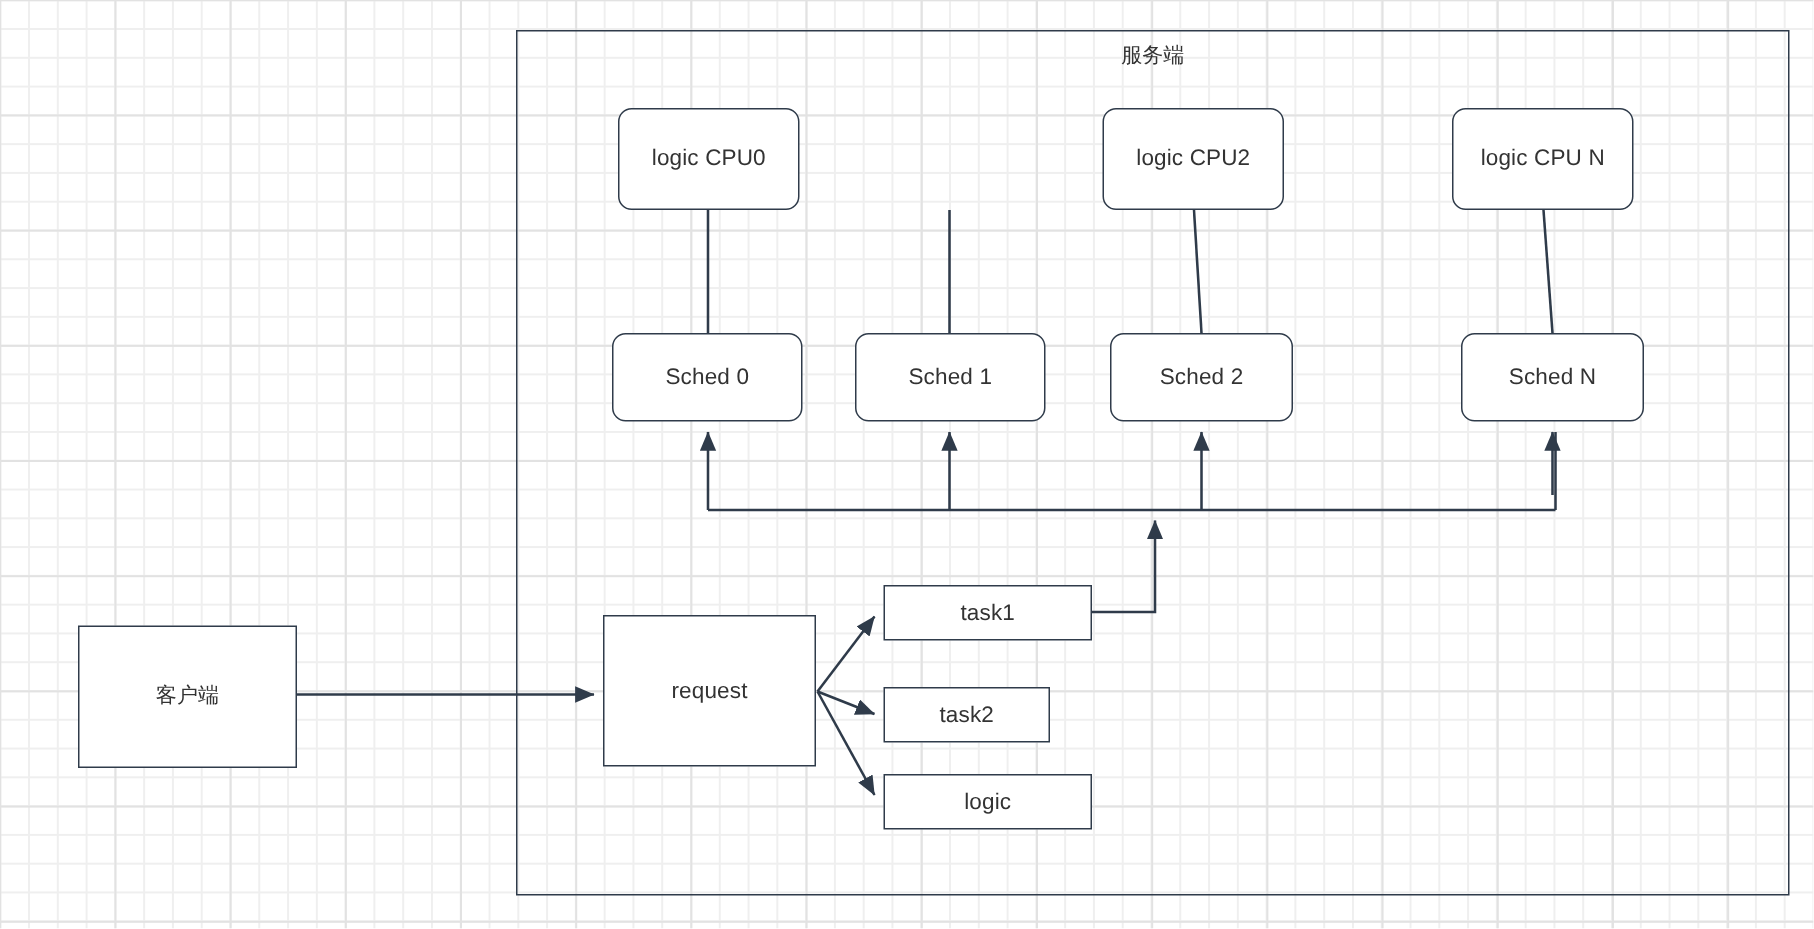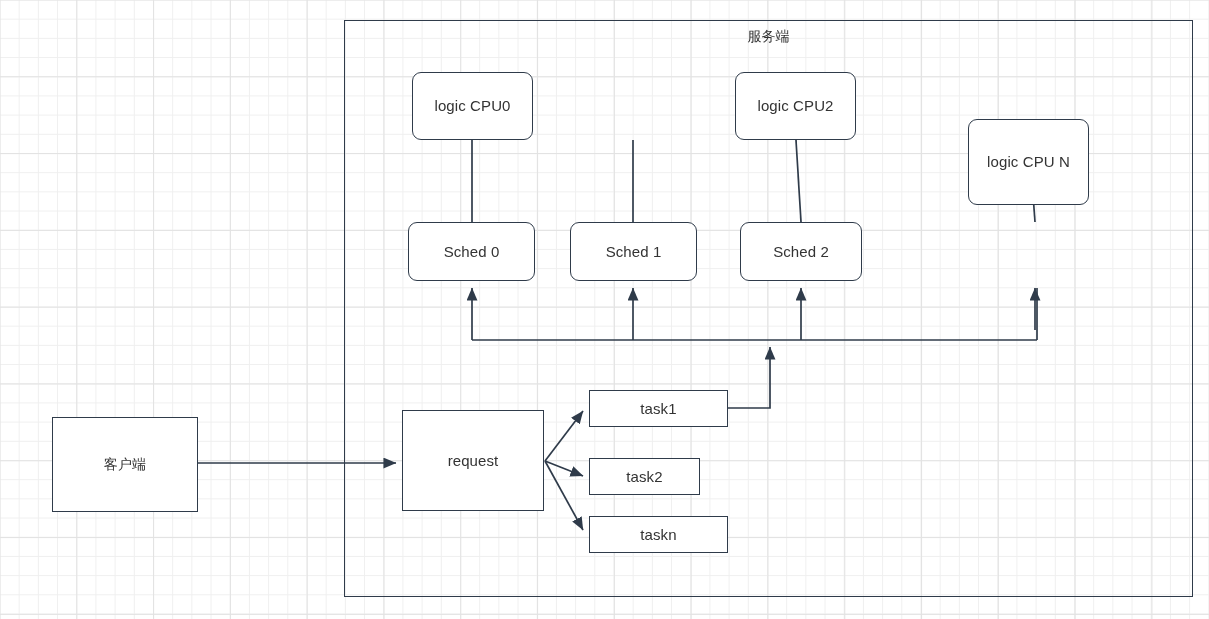--- a/index.html
+++ b/index.html
@@ -108,45 +108,48 @@
 
   <div class="container-box" style="left:344px; top:20px; width:849px; height:577px;"></div>
   <div class="container-title cjk" style="left:344px; top:28px; width:849px;">服务端</div>
 
   <div class="node rounded" style="left:412px; top:72px; width:121px; height:68px;">
     <span>logic CPU0</span>
   </div>
   <div class="node rounded" style="left:735px; top:72px; width:121px; height:68px;">
     <span>logic CPU2</span>
   </div>
-  <div class="node rounded" style="left:968px; top:72px; width:121px; height:86px;margin-top:47px;">
+  <div class="node rounded" style="left:968px; top:72px; width:121px; height:68px;">
     <span>logic CPU N</span>
   </div>
 
   <div class="node rounded" style="left:408px; top:222px; width:127px; height:59px;">
     <span>Sched 0</span>
   </div>
   <div class="node rounded" style="left:570px; top:222px; width:127px; height:59px;">
     <span>Sched 1</span>
   </div>
   <div class="node rounded" style="left:740px; top:222px; width:122px; height:59px;">
     <span>Sched 2</span>
+  </div>
+  <div class="node rounded" style="left:974px; top:222px; width:122px; height:59px;">
+    <span>Sched N</span>
   </div>
 
   <div class="node" style="left:402px; top:410px; width:142px; height:101px;">
     <span>request</span>
   </div>
 
   <div class="node" style="left:52px; top:417px; width:146px; height:95px;">
     <span class="cjk">客户端</span>
   </div>
 
   <div class="node" style="left:589px; top:390px; width:139px; height:37px;">
     <span>task1</span>
   </div>
   <div class="node" style="left:589px; top:458px; width:111px; height:37px;">
     <span>task2</span>
   </div>
   <div class="node" style="left:589px; top:516px; width:139px; height:37px;">
-    <span>taskn</span>
+    <span>logic</span>
   </div>
 
 </div>
 
 </body></html>

